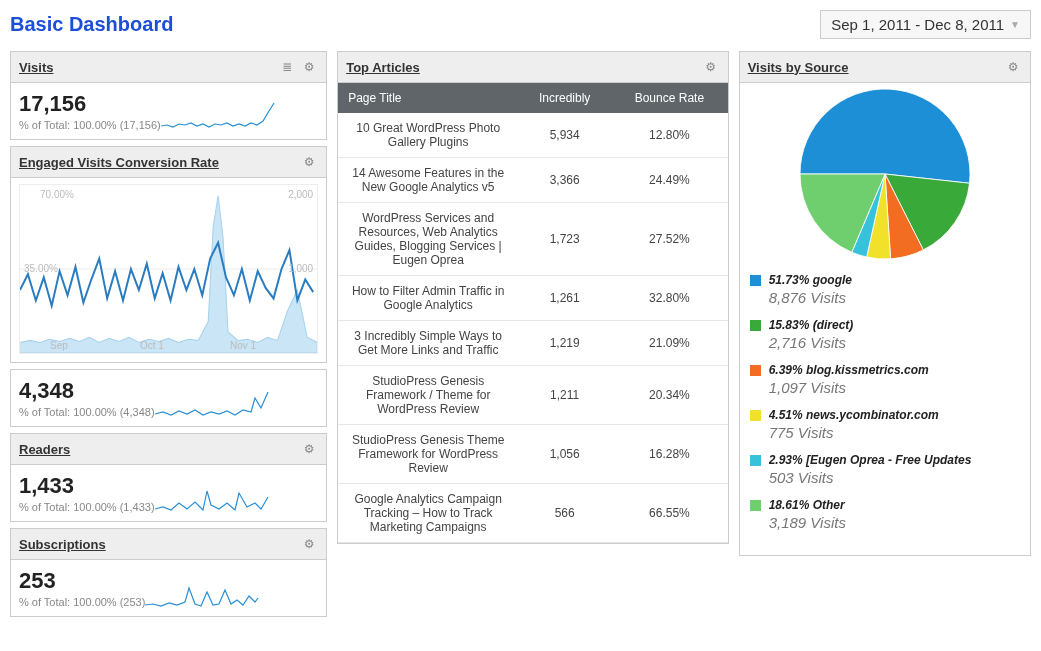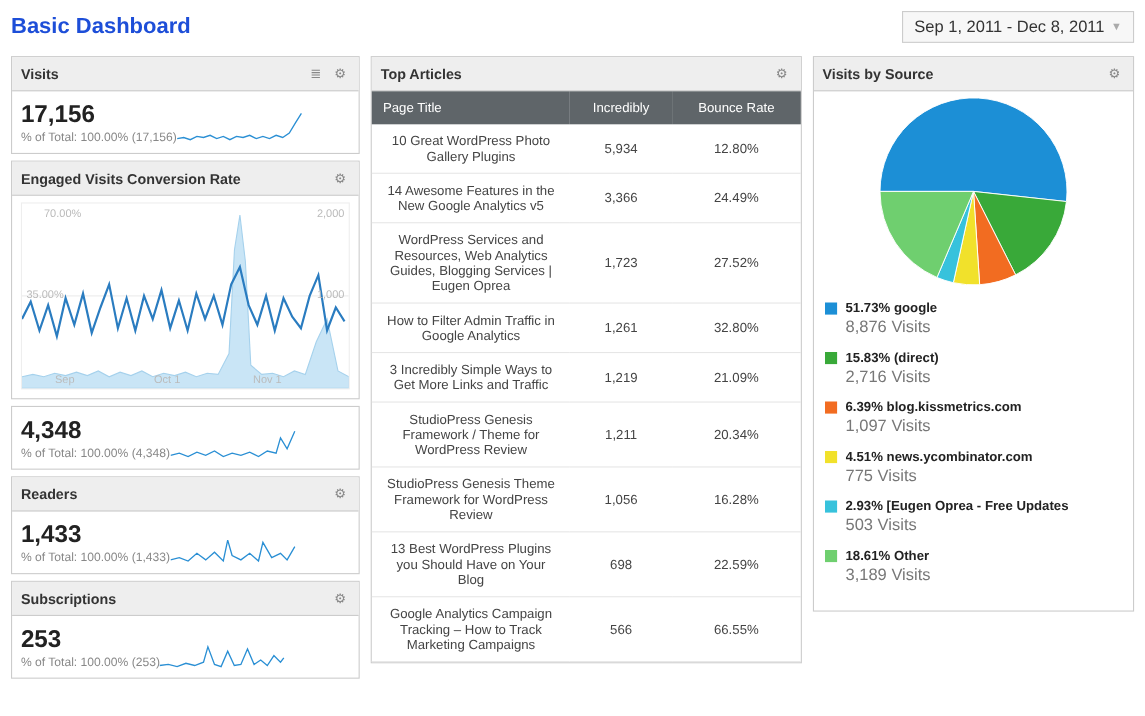--- a/index.html
+++ b/index.html
@@ -7,41 +7,41 @@
   .header { display: flex; justify-content: space-between; align-items: center; margin-bottom: 12px; }
   .page-title { font-size: 20px; font-weight: bold; color: #1d4ed8; }
   .date-range { border: 1px solid #ccc; padding: 5px 10px; font-size: 15px; display: flex; align-items: center; cursor: pointer; background: #f7f7f7; }
   .date-range .caret { margin-left: 6px; color: #aaa; font-size: 10px; }
   .cols { display: flex; gap: 10px; }
   .col1 { width: 320px; display: flex; flex-direction: column; gap: 6px; }
   .col2 { width: 395px; }
   .col3 { width: 295px; }
   .widget { border: 1px solid #ccc; background: #fff; }
   .widget-header { background: #eee; border-bottom: 1px solid #ccc; padding: 6px 8px; display: flex; align-items: center; justify-content: space-between; }
-  .widget-title { font-weight: bold; font-size: 13px; color: #333; }
+  .widget-title { font-weight: bold; font-size: 13px; color: #333; text-decoration: underline; }
   .widget-icons { display: flex; gap: 4px; }
   .icon-btn { width: 18px; height: 18px; display: flex; align-items: center; justify-content: center; color: #888; cursor: pointer; border: 1px solid transparent; }
   .gear::before { content: "⚙"; font-size: 12px; }
   .doc::before { content: "≣"; font-size: 12px; }
   .widget-body { padding: 6px 8px 8px; }
   .metric-row { display: flex; justify-content: flex-start; align-items: flex-end; }
   .big-num { font-size: 22px; font-weight: bold; color: #222; padding-top: 2px; }
   .pct { font-size: 11px; color: #888; margin-top: 2px; }
   .spark { width: 115px; height: 30px; }
   .chart-big { width: 100%; height: 170px; position: relative; border: 1px solid #eee; }
   .axis-label { position: absolute; font-size: 10px; color: #bbb; }
   
   table.top { width: 100%; border-collapse: collapse; font-size: 12px; }
   table.top thead th { background: #5f6569; color: #fff; font-weight: normal; text-align: left; padding: 8px 10px; font-size: 12px; }
   table.top thead th:nth-child(2), table.top thead th:nth-child(3) { text-align: center; }
   table.top tbody td { border-bottom: 1px solid #e6e6e6; padding: 8px 10px; vertical-align: middle; color: #444; text-align: center; }
   table.top tbody td:first-child { width: 180px; }
   table.top tbody td:nth-child(2), table.top tbody td:nth-child(3) { text-align: center; }
   
-  .pie-wrap { display: flex; flex-direction: column; align-items: center; padding: 6px 4px 12px; }
+  .pie-wrap { display: flex; flex-direction: column; align-items: center; padding: 6px 4px 12px; font-style: italic; }
   .legend { width: 100%; margin-top: 14px; }
   .legend-item { display: flex; align-items: flex-start; margin-bottom: 12px; padding-left: 6px; }
   .swatch { width: 11px; height: 11px; flex: 0 0 11px; margin-top: 2px; margin-right: 8px; }
   .legend-text .lbl { font-size: 12px; font-weight: bold; color: #222; white-space: nowrap; overflow: hidden; max-width: 240px; }
   .legend-text .sub { font-size: 15px; color: #777; margin-top: 2px; }
 </style>
 </head>
 <body>
 
 <div class="header">
@@ -205,25 +205,20 @@
               <td>StudioPress Genesis Framework / Theme for WordPress Review</td>
                   <td>1,211</td>
                   <td>20.34%</td>
             </tr>
             <tr>
               <td>StudioPress Genesis Theme Framework for WordPress Review</td>
                   <td>1,056</td>
                   <td>16.28%</td>
             </tr>
             <tr>
-              <td>13 Best WordPress Plugins you Should Have on Your Blog</td>
-                  <td>698</td>
-                  <td>22.59%</td>
-            </tr>
-            <tr>
               <td>Google Analytics Campaign Tracking – How to Track Marketing Campaigns</td>
                   <td>566</td>
                   <td>66.55%</td>
             </tr>
           </tbody>
       </table>
     </div>
   </div>
 
   <div class="col3">

